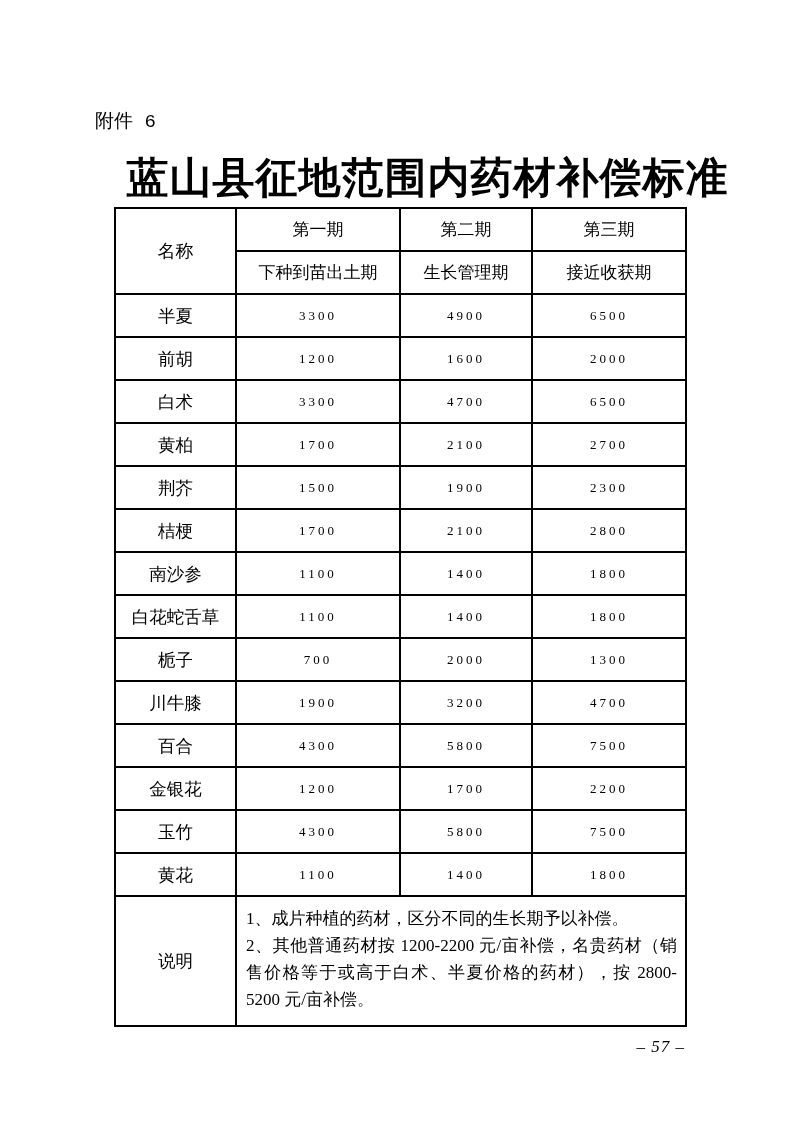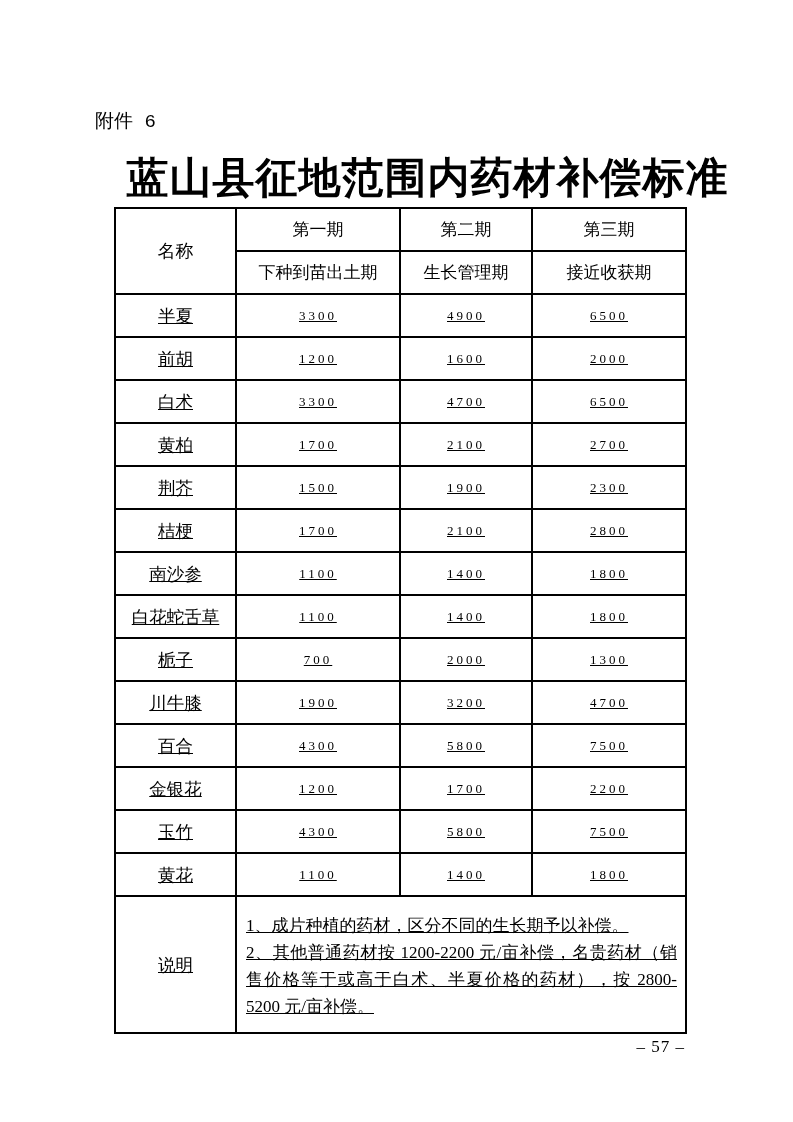--- a/index.html
+++ b/index.html
@@ -41,46 +41,47 @@
     padding: 0;
     overflow: hidden;
   }
   .comp-table thead th {
     font-family: "Liberation Sans", "DejaVu Sans", sans-serif;
     font-weight: normal;
     font-size: 17px;
     height: 41px;
   }
   .comp-table thead th.name-head { font-size: 18px; }
-  .comp-table tbody td { font-size: 17.5px; height: 41px; text-decoration: underline; }
+  .comp-table tbody td { font-size: 17.5px; height: 41px; }
   .comp-table td.num {
     font-family: "Liberation Serif", "DejaVu Serif", serif;
     font-size: 13px;
     letter-spacing: 3px;
   }
   .comp-table td.notes-label-cell { font-size: 17.5px; }
   .comp-table td.notes-cell {
     text-align: left;
-    padding: 11px 8px 8px 9px;
+    padding: 4px 8px 8px 9px;
     height: 116px;
     vertical-align: middle;
     border-radius: 10px;
   }
   .notes-cell .note {
     font-size: 17px;
     line-height: 27px;
     text-align: justify;
   }
   .page-number {
     position: absolute;
     top: 1037px;
     right: 108px;
     font-size: 17px;
     letter-spacing: 1px;
     font-family: "Liberation Serif", "DejaVu Serif", serif;
+    font-style: italic;
   }
 </style>
 </head>
 <body>
 
 <div class="attachment-label">附件 6</div>
 
 <div class="doc-title">蓝山县征地范围内药材补偿标准</div>
 
 <table class="comp-table">

